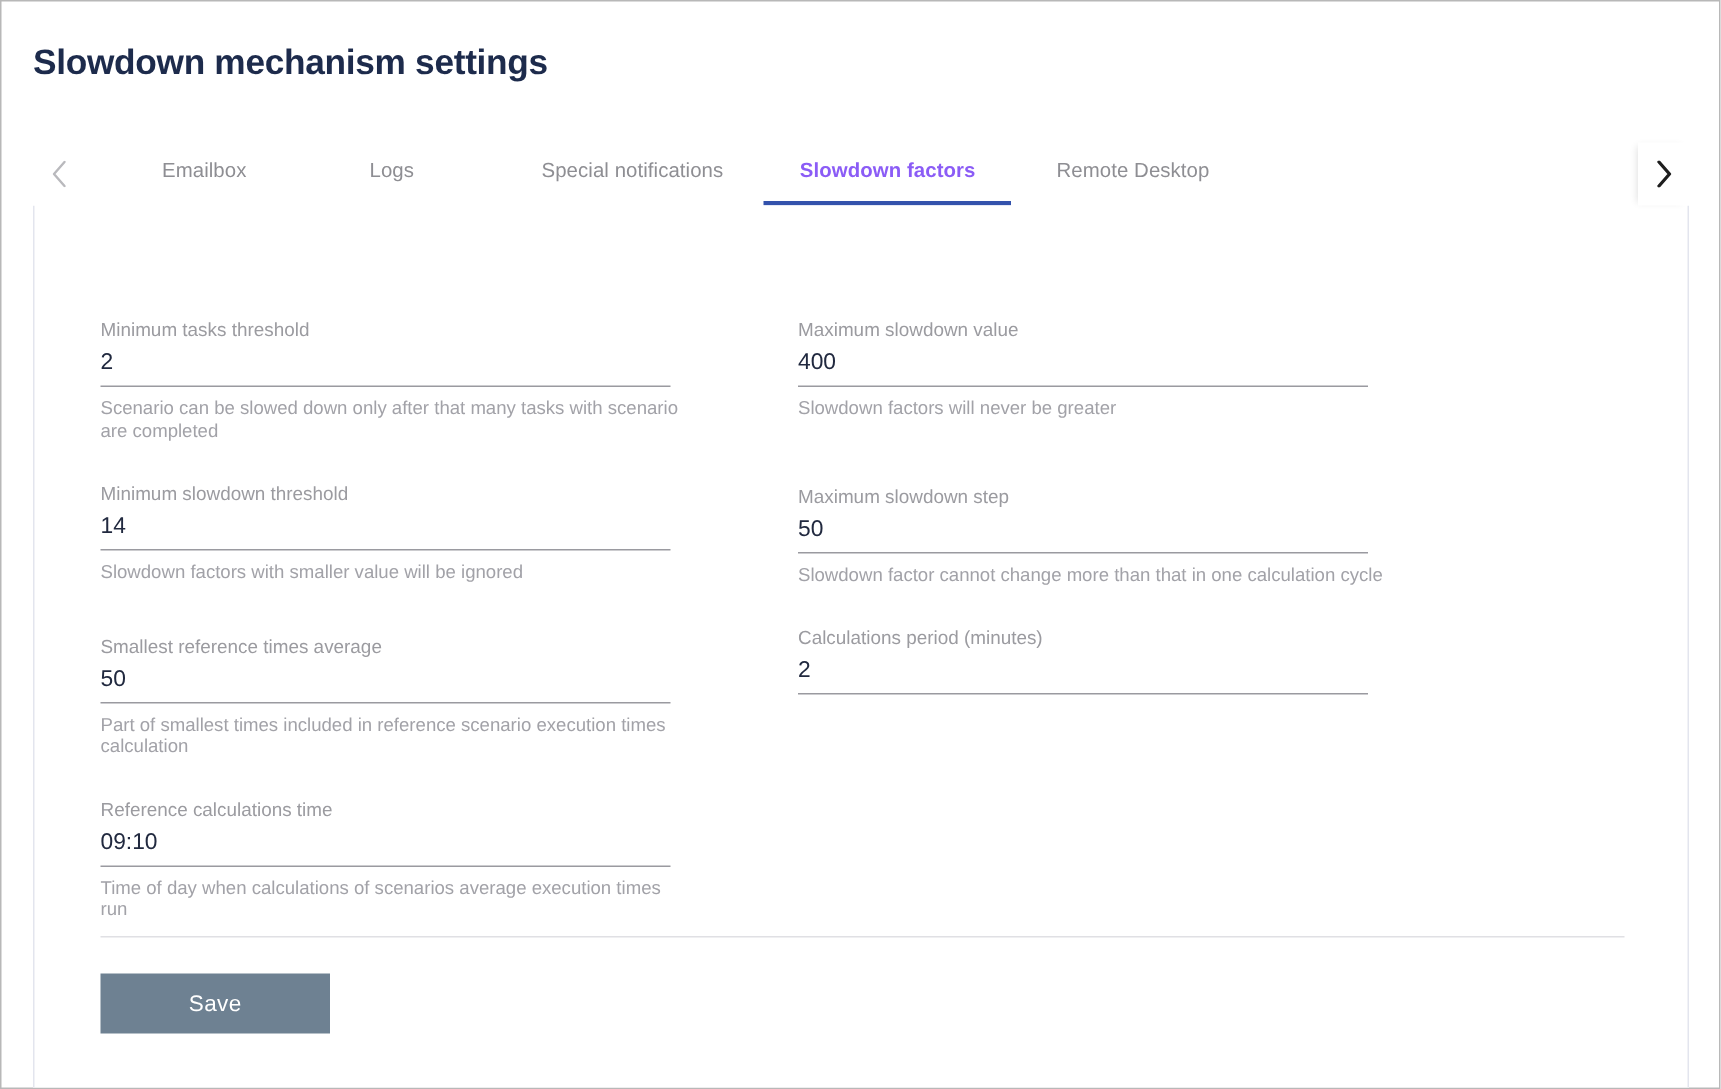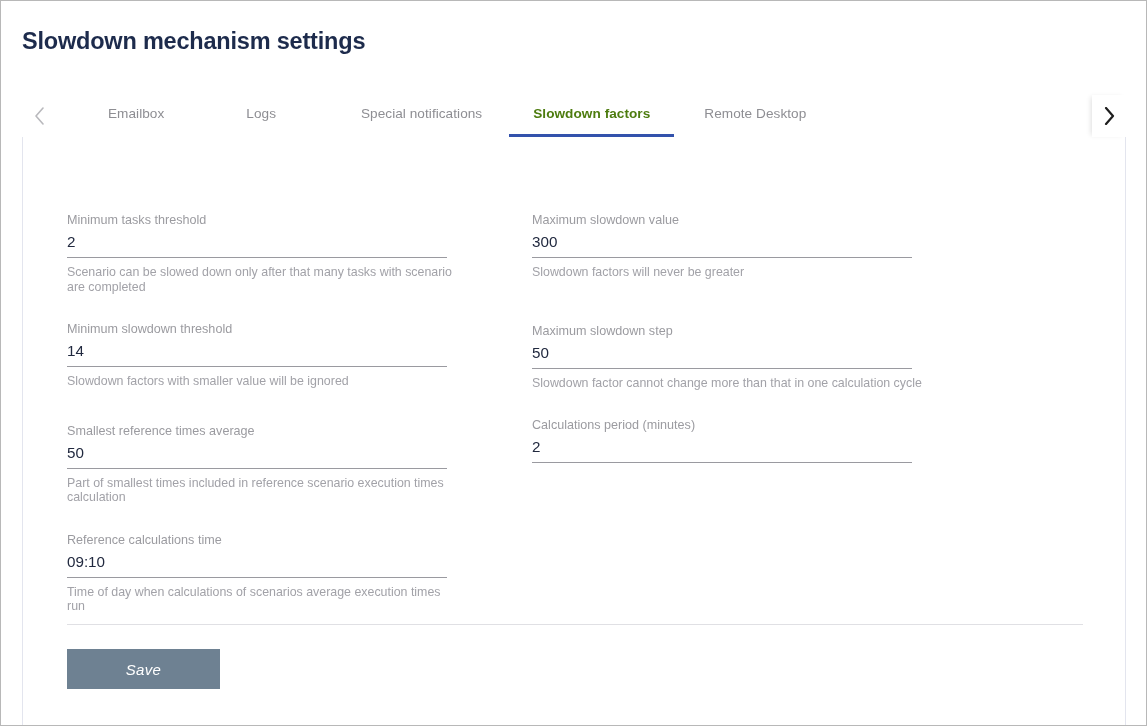--- a/index.html
+++ b/index.html
@@ -90,21 +90,21 @@
     padding: 0 24px;
     display: flex;
     align-items: flex-start;
     padding-top: 11px;
     font-size: 13.6px;
     color: #8e8e93;
     letter-spacing: 0.05px;
   }
   .tab.spacer-1 { margin-left: 28px; }
   .tab.active {
-    color: #4d7c0f;
+    color: #8b5cf6;
     font-weight: bold;
   }
   .tab.active::after {
     content: "";
     position: absolute;
     left: 0;
     right: 0;
     bottom: 0;
     height: 3px;
     background: #3352ac;
@@ -183,21 +183,20 @@
     background: #6e8192;
     color: #ffffff;
     border: none;
     font-family: "Liberation Sans", sans-serif;
     font-size: 15px;
     letter-spacing: 0.3px;
     cursor: pointer;
     display: flex;
     align-items: center;
     justify-content: center;
-    font-style: italic;
   }
 </style>
 </head>
 <body>
 
 <div class="page">
 
   <div class="page-title">Slowdown mechanism settings</div>
 
   <div class="tabbar">
@@ -265,21 +264,21 @@
             <div class="field-value">09:10</div>
             <div class="field-hint">Time of day when calculations of scenarios average execution times run</div>
           </div>
 
         </div>
 
         <div class="col right">
 
           <div class="field" style="margin-bottom:43px;">
             <div class="field-label">Maximum slowdown value</div>
-            <div class="field-value">300</div>
+            <div class="field-value">400</div>
             <div class="field-hint">Slowdown factors will never be greater</div>
           </div>
 
           <div class="field" style="margin-bottom:27px;">
             <div class="field-label">Maximum slowdown step</div>
             <div class="field-value">50</div>
             <div class="field-hint">Slowdown factor cannot change more than that in one calculation cycle</div>
           </div>
 
           <div class="field">

